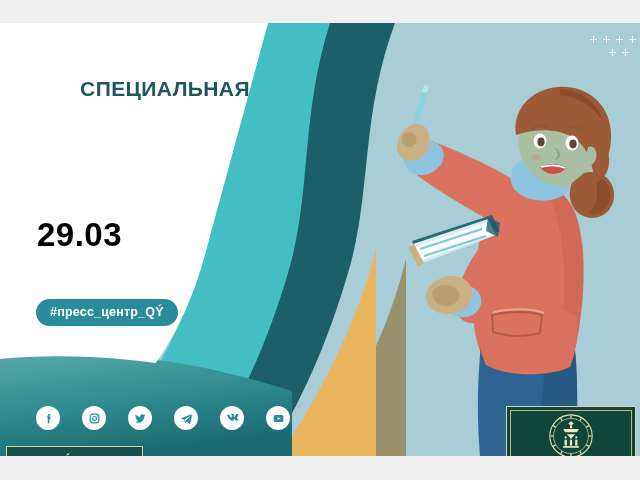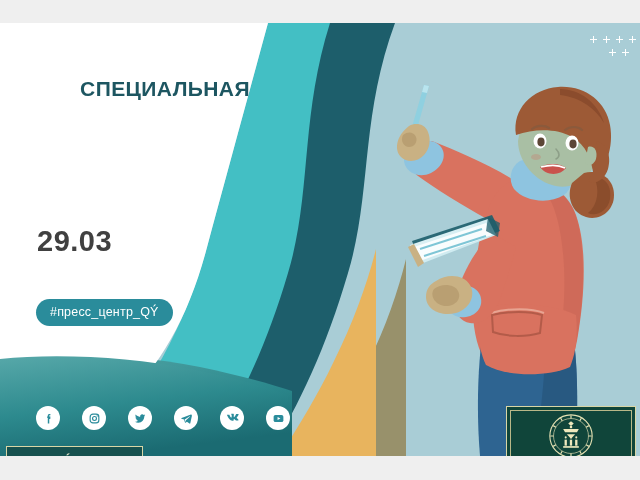--- a/index.html
+++ b/index.html
@@ -14,26 +14,26 @@
   .bg-right{position:absolute;left:0;top:0;width:640px;height:433px;
             background:#a9cdd6;}
 
   .svg-bg{position:absolute;left:0;top:0;width:640px;height:433px;}
 
   
   .title{position:absolute;left:20px;top:53px;width:290px;
          text-align:center;color:#1d5661;font-weight:bold;
          font-size:21px;line-height:1.22;letter-spacing:.4px;}
 
-  .date{position:absolute;left:37px;top:202px;color:#404040;
-        font-weight:bold;font-size:29px;letter-spacing:.5px;}
+  .date{position:absolute;left:37px;top:193px;color:#000000;
+        font-weight:bold;font-size:33px;letter-spacing:.5px;}
 
   .hashtag{position:absolute;left:36px;top:276px;
            background:#2a8c9b;color:#ffffff;border-radius:14px;
-           padding:6px 14px 7px 14px;font-size:12.5px;font-weight:normal;
+           padding:6px 14px 7px 14px;font-size:12.5px;font-weight:bold;
            letter-spacing:.2px;white-space:nowrap;}
 
   
   .social-row{position:absolute;left:36px;top:383px;display:flex;
               gap:22px;align-items:center;}
   .soc{width:24px;height:24px;border-radius:50%;background:#ffffff;
        display:flex;align-items:center;justify-content:center;}
   .soc svg{display:block;}
 
   

